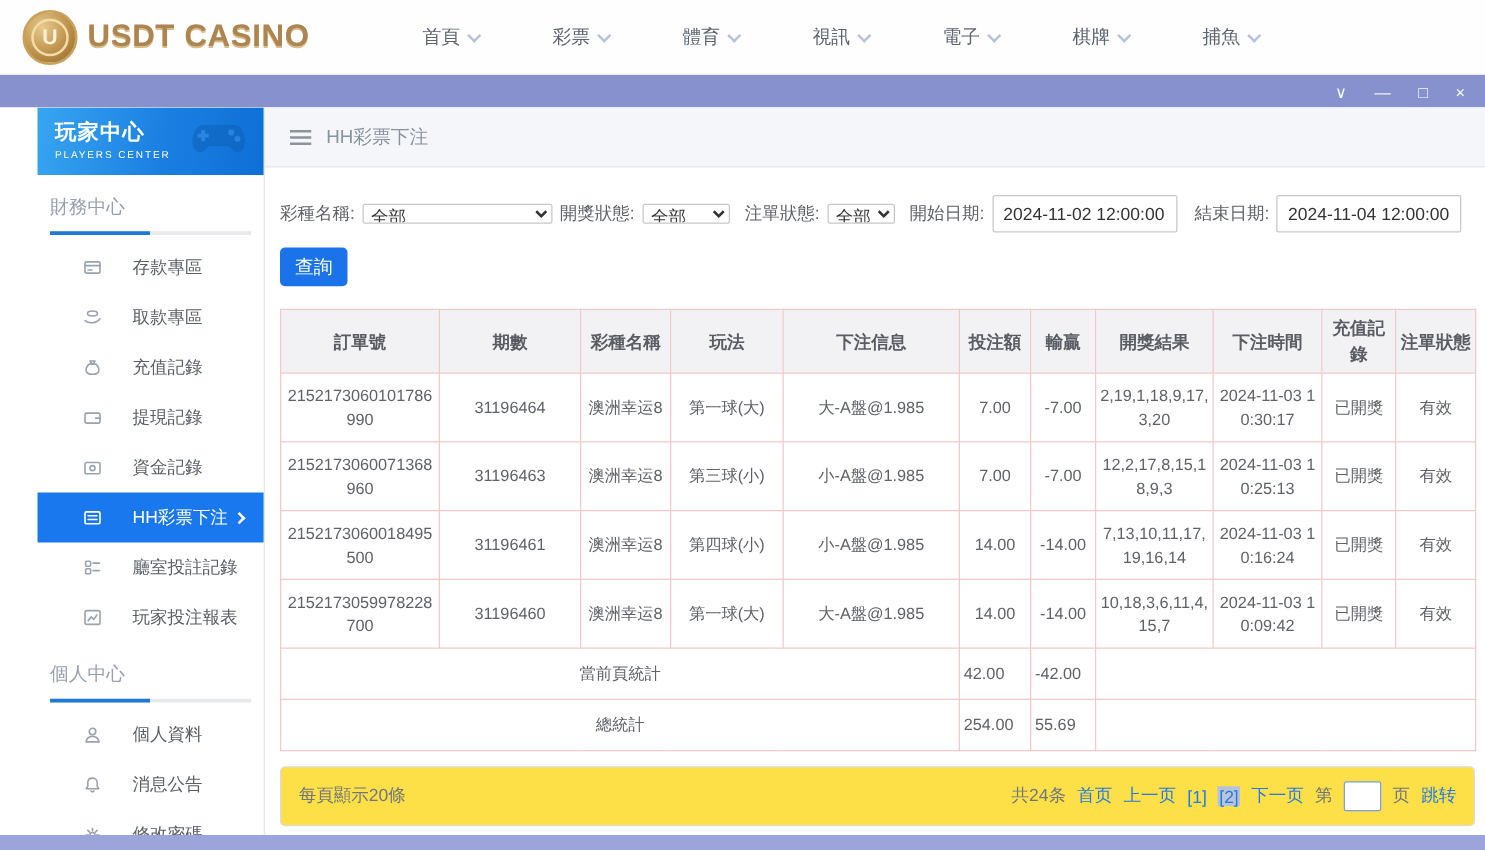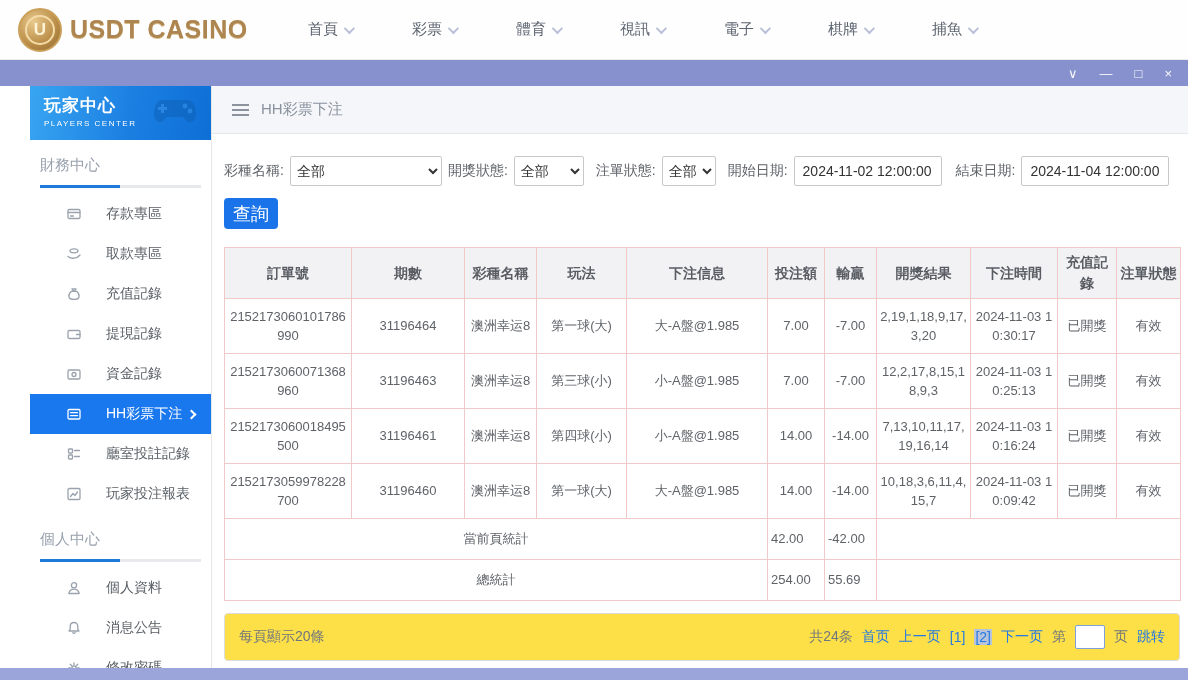--- a/index.html
+++ b/index.html
@@ -11,21 +11,21 @@
     border-bottom:1px solid #ececec; padding:0 18px; }
   .brand { display:flex; align-items:center; gap:8px; width:250px; }
   .coin { width:44px; height:44px; border-radius:50%;
     background:radial-gradient(circle at 35% 30%, #e8c98c, #b98c46 60%, #8a6630);
     border:2px solid #caa05a; display:flex; align-items:center; justify-content:center; }
   .coin-inner { width:30px; height:30px; border-radius:50%; border:2px solid #f3dca8;
     color:#fdf3d7; font-weight:bold; font-size:17px; display:flex; align-items:center; justify-content:center; }
   .brand-name { font-size:25px; font-weight:800; letter-spacing:.5px; color:#ad8551;
     text-shadow:0 1px 0 #d8bd8c; }
   .mainnav { flex:1; display:flex; justify-content:flex-start; gap:0; padding-left:40px; }
-  .nav-item { width:104px; display:flex; align-items:center; gap:6px;
+  .nav-item { width:104px; display:flex; align-items:center; justify-content:center; gap:6px;
     font-size:15px; color:#5c6470; cursor:pointer; }
   .chev { width:8px; height:8px; border-right:2px solid #b9c0d8; border-bottom:2px solid #b9c0d8;
     transform:rotate(45deg) translateY(-2px); }
 
   
   .titlebar { height:26px; background:#8791ce; display:flex; align-items:center;
     justify-content:flex-end; gap:22px; padding-right:16px; }
   .winctl { color:#fff; font-size:13px; line-height:1; cursor:pointer; opacity:.95; }
 
   
@@ -53,28 +53,28 @@
   .main { flex:1; background:#fff; display:flex; flex-direction:column; }
   .page-header { height:48px; background:#f4f6f9; border-bottom:1px solid #e6e8ea;
     display:flex; align-items:center; gap:12px; padding-left:20px; }
   .burger { width:17px; cursor:pointer; }
   .burger div { height:2px; background:#8d939d; margin:3px 0; }
   .page-title { font-size:15px; color:#8a929e; }
   .content { padding:22px 7px 0 12px; }
 
   .filter-row { display:flex; align-items:center; gap:6px; font-size:14px; color:#5f6368; flex-wrap:nowrap; }
   .filter-row label { white-space:nowrap; }
-  .filter-row select { height:30px; border:1px solid #c8c8c8; border-radius:2px; background:#fff;
+  .filter-row select { height:16px; border:1px solid #c8c8c8; border-radius:2px; background:#fff;
     color:#333; font-size:14px; padding:0 2px; }
   .sel-lottery { width:152px; } .sel-draw { width:70px; margin-right:6px; } .sel-order { width:54px; margin-right:6px; }
   .filter-row input[type=text] { height:30px; border:1px solid #c8c8c8; border-radius:2px;
     font-size:14px; color:#333; padding:0 8px; }
   .inp-date { width:148px; margin-right:8px; }
   .btn-search { margin-top:12px; width:54px; height:31px; background:#1a73e8; color:#fff; border:none;
-    border-radius:4px; font-size:18px; cursor:pointer; }
+    border-radius:4px; font-size:15px; cursor:pointer; }
 
   table.bets { border-collapse:collapse; table-layout:fixed; width:956px; margin-top:18px;
     font-size:13px; color:#5f6368; }
   table.bets th, table.bets td { border:1px solid #f1c9c9; text-align:center; padding:4px 3px;
     word-break:break-all; line-height:1.5; }
   table.bets thead th { background:#f2f2f4; color:#595d63; font-size:14px; height:40px; font-weight:bold; }
   table.bets tbody td { height:55px; }
   table.bets tr.summary td { height:41px; }
   table.bets tr.summary td.num { text-align:left; padding-right:5px; }
 

